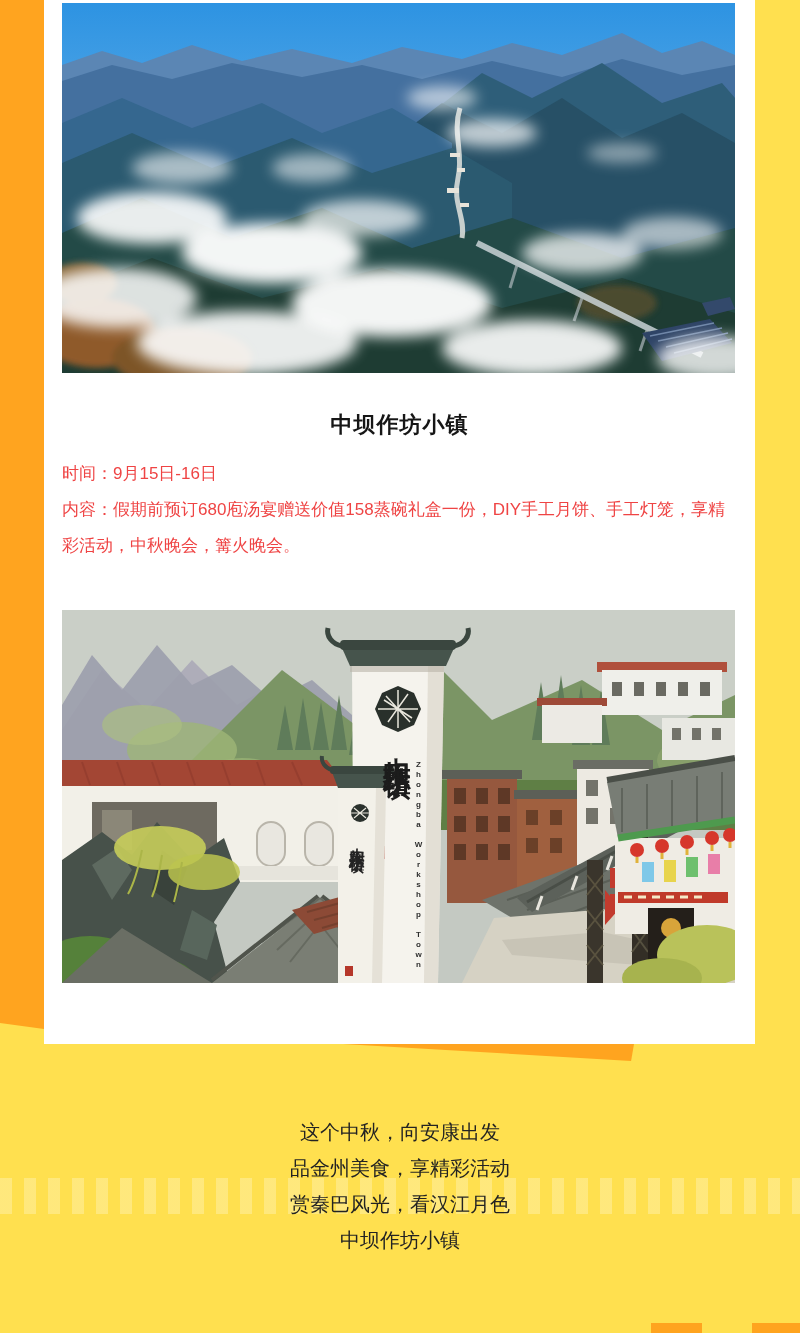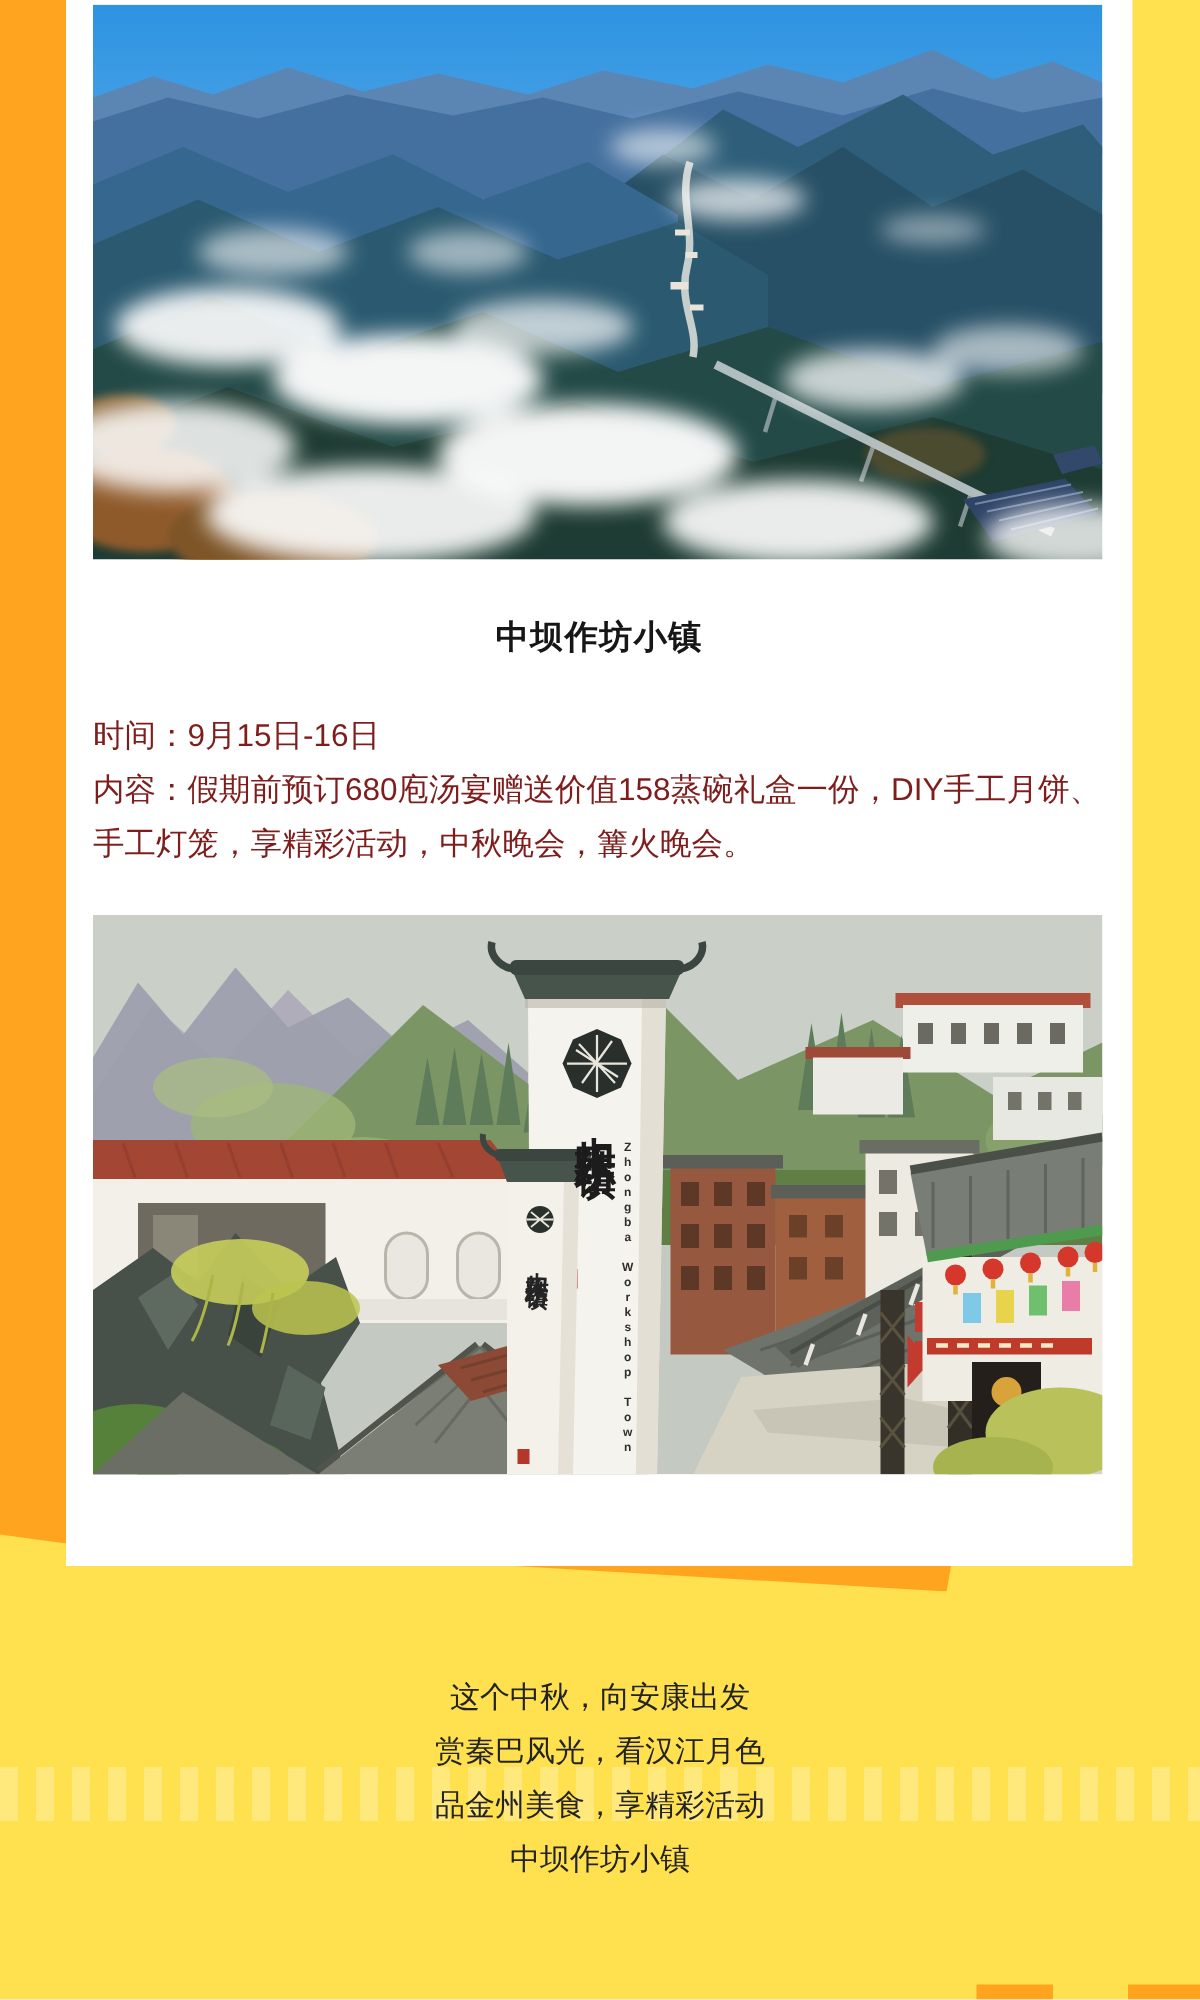--- a/index.html
+++ b/index.html
@@ -20,22 +20,22 @@
   .photo{position:absolute;left:18px;width:673px;overflow:hidden;}
   .photo svg{display:block;width:100%;height:100%;}
   .photo1{top:3px;height:370px;}
   .photo2{top:610px;height:373px;}
   .section-title{
     position:absolute;left:0;top:413px;width:711px;
     text-align:center;font-size:22px;line-height:24px;
     font-weight:bold;color:#161616;letter-spacing:1px;
   }
   .paragraph{
-    position:absolute;left:18px;top:473px;width:675px;
-    font-size:21px;line-height:36px;color:#7f1d1d;
+    position:absolute;left:18px;top:456px;width:675px;
+    font-size:17px;line-height:36px;color:#ef4444;
   }
   .paragraph p{margin:0;}
   .wedge{
     position:absolute;left:343px;top:1044px;width:291px;height:17px;
     background:#FFA41F;
     clip-path:polygon(0 0,100% 0,99% 100%);
   }
   .stripes{
     position:absolute;left:0;top:1178px;width:800px;height:36px;
     background:repeating-linear-gradient(90deg,
@@ -346,21 +346,21 @@
       <div class="tower-text-small">中坝作坊小镇</div>
     </div>
 
   </div>
 
   <div class="wedge"></div>
   <div class="stripes"></div>
 
   <div class="footer-lines">
     <div>这个中秋，向安康出发</div>
+    <div>品金州美食，享精彩活动</div>
     <div>赏秦巴风光，看汉江月色</div>
-    <div>品金州美食，享精彩活动</div>
     <div>中坝作坊小镇</div>
   </div>
 
   <div class="corner-rect r1"></div>
   <div class="corner-rect r2"></div>
 
 </div>
 
 </body></html>

